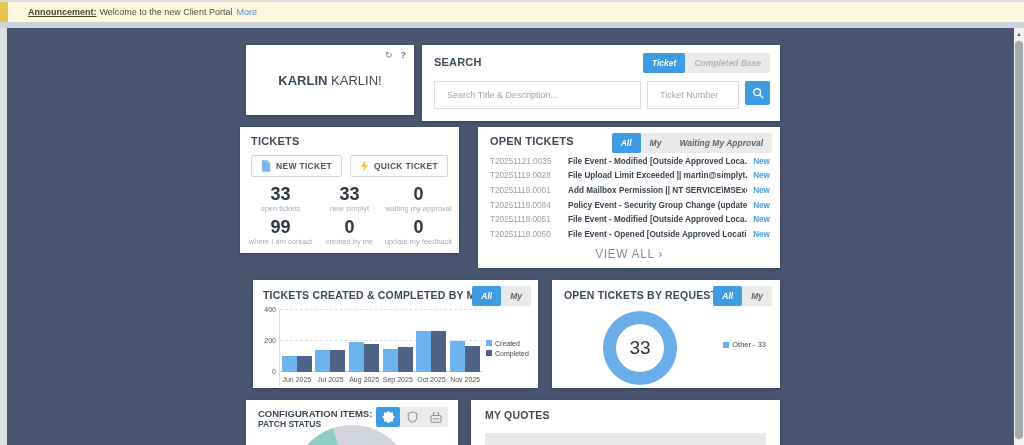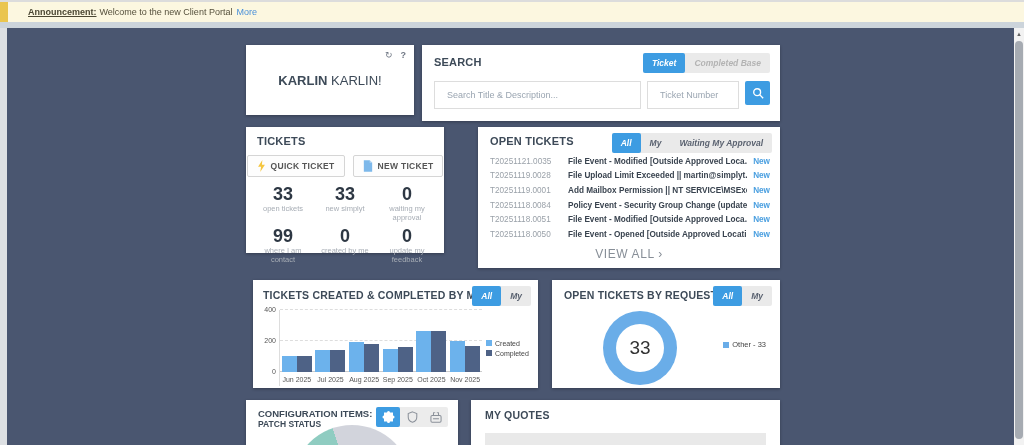--- a/index.html
+++ b/index.html
@@ -45,21 +45,21 @@
   .search-row { position:absolute; left:12px; top:36px; right:10px; display:flex; gap:6px; }
   .search-row input { border:1px solid #ddd; height:28px; font-size:9px; padding:0 12px; color:#5a6270;
     font-family:"Liberation Sans", sans-serif; outline:none; }
   .search-row input::placeholder { color:#9aa5b1; }
   .input-title { flex:1; }
   .input-ticketnum { width:92px; }
   .search-btn { width:25px; height:24px; background:#3d9ce2; border:none; border-radius:2px; cursor:pointer;
     display:flex; align-items:center; justify-content:center; }
 
   
-  #tickets-card { left:246px; top:127px; width:198px; height:126px; }
+  #tickets-card { left:240px; top:127px; width:219px; height:126px; }
   #tickets-card .card-title { position:absolute; left:11px; top:8px; }
   .ticket-buttons { position:absolute; left:0; top:28px; width:100%; display:flex; justify-content:center; gap:8px; }
   .t-btn { display:flex; align-items:center; gap:5px; border:1px solid #d5d5d5; background:#fdfdfd; border-radius:2px;
     height:22px; padding:0 9px; font-size:8.5px; font-weight:700; color:#555; letter-spacing:.3px; cursor:pointer; }
   .stats-grid { position:absolute; left:6px; right:6px; top:58px; display:grid; grid-template-columns:1fr 1fr 1fr;
     row-gap:5px; text-align:center; }
   .stat-value { font-size:18px; font-weight:700; color:#2d3743; line-height:18px; }
   .stat-label { font-size:7.5px; color:#a7adb5; margin-top:1px; }
 
   
@@ -164,34 +164,34 @@
         </span>
       </button>
     </div>
   </div>
 
   <div class="card" id="tickets-card">
     <div class="card-title">TICKETS</div>
     <div class="ticket-buttons">
       <button class="t-btn">
         <span style="display:flex;">
-            <svg width="9" height="12" viewBox="0 0 10 14">
-              <path d="M6 0 L1 8 H4.5 L3.5 14 L9 5.5 H5.5 Z" fill="#f5c63f"></path>
-            </svg>
-          </span>
-        <span>QUICK TICKET</span>
-      </button>
-      <button class="t-btn">
-        <span style="display:flex;">
             <svg width="10" height="12" viewBox="0 0 12 14">
               <path d="M1 0 h7 l3 3 v11 h-10 z" fill="#7db8ea"></path>
               <path d="M8 0 l3 3 h-3 z" fill="#b9d9f3"></path>
             </svg>
           </span>
         <span>NEW TICKET</span>
+      </button>
+      <button class="t-btn">
+        <span style="display:flex;">
+            <svg width="9" height="12" viewBox="0 0 10 14">
+              <path d="M6 0 L1 8 H4.5 L3.5 14 L9 5.5 H5.5 Z" fill="#f5c63f"></path>
+            </svg>
+          </span>
+        <span>QUICK TICKET</span>
       </button>
     </div>
     <div class="stats-grid">
       <div>
         <div class="stat-value">33</div>
         <div class="stat-label">open tickets</div>
       </div>
       <div>
         <div class="stat-value">33</div>
         <div class="stat-label">new simplyt</div>

